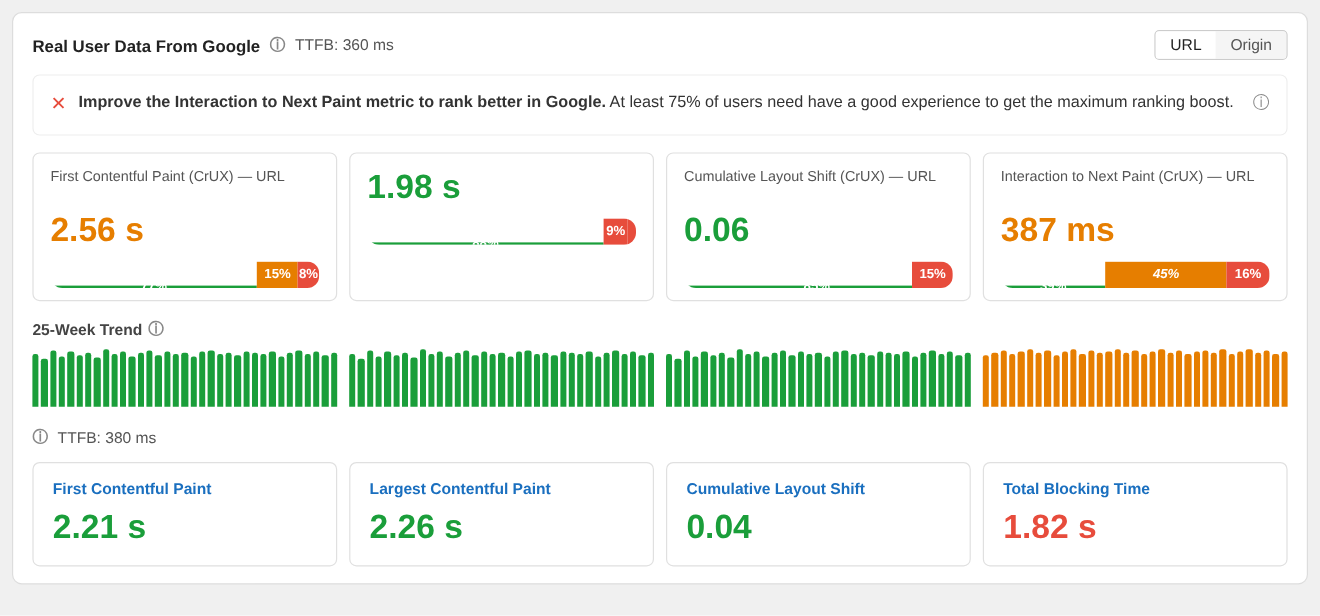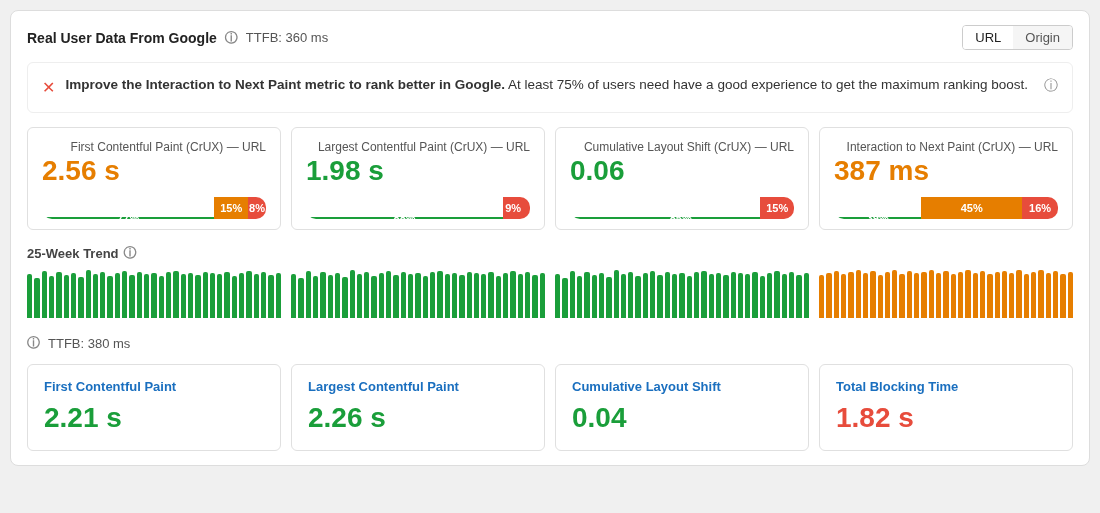--- a/index.html
+++ b/index.html
@@ -100,22 +100,21 @@
     }
     .metric-card {
       background: #fff;
       border: 1px solid #e0e0e0;
       border-radius: 6px;
       padding: 12px 14px 10px;
     }
     .metric-title {
       font-size: 12px;
       color: #555;
-      margin-bottom: 1px;
-      text-align: right;
+      margin-bottom: 22px;
     }
     .metric-value {
       font-size: 28px;
       font-weight: 700;
       margin-bottom: 10px;
     }
     .metric-value.green { color: #1a9e3a; }
     .metric-value.orange { color: #e67e00; }
 
     
@@ -241,42 +240,41 @@
       <div class="metric-card">
         <div class="metric-title">First Contentful Paint (CrUX) — URL</div>
         <div class="metric-value orange">2.56 s</div>
         <div class="progress-bar">
           <div class="progress-segment seg-green" style="width: 77%;">77%</div>
           <div class="progress-segment seg-yellow" style="width: 15%;">15%</div>
           <div class="progress-segment seg-red" style="width: 8%;">8%</div>
         </div>
       </div>
       <div class="metric-card">
-        <div class="metric-title">Largest Contentful Paint (CrUX) — URL</div>
         <div class="metric-value green">1.98 s</div>
         <div class="progress-bar">
           <div class="progress-segment seg-green" style="width: 88%;">88%</div>
           <div class="progress-segment seg-red" style="width: 9%;">9%</div>
           <div class="progress-segment seg-red" style="width: 3%;"></div>
         </div>
       </div>
       <div class="metric-card">
         <div class="metric-title">Cumulative Layout Shift (CrUX) — URL</div>
         <div class="metric-value green">0.06</div>
         <div class="progress-bar">
           <div class="progress-segment seg-green" style="width: 85%; padding-left: 31px;">85%</div>
           <div class="progress-segment seg-red" style="width: 15%;">15%</div>
         </div>
       </div>
       <div class="metric-card">
         <div class="metric-title">Interaction to Next Paint (CrUX) — URL</div>
         <div class="metric-value orange">387 ms</div>
         <div class="progress-bar">
           <div class="progress-segment seg-green" style="width: 39%;">39%</div>
-          <div class="progress-segment seg-yellow" style="width: 45%;">45%</div>
+          <div class="progress-segment seg-yellow" style="width: 45%; font-style: italic;">45%</div>
           <div class="progress-segment seg-red" style="width: 16%;">16%</div>
         </div>
       </div>
     </div>
 
   <div class="trend-section">
     <div class="trend-header">
       <span>25-Week Trend</span>
       <span style="color:#888;font-size:13px;">ⓘ</span>
     </div>

